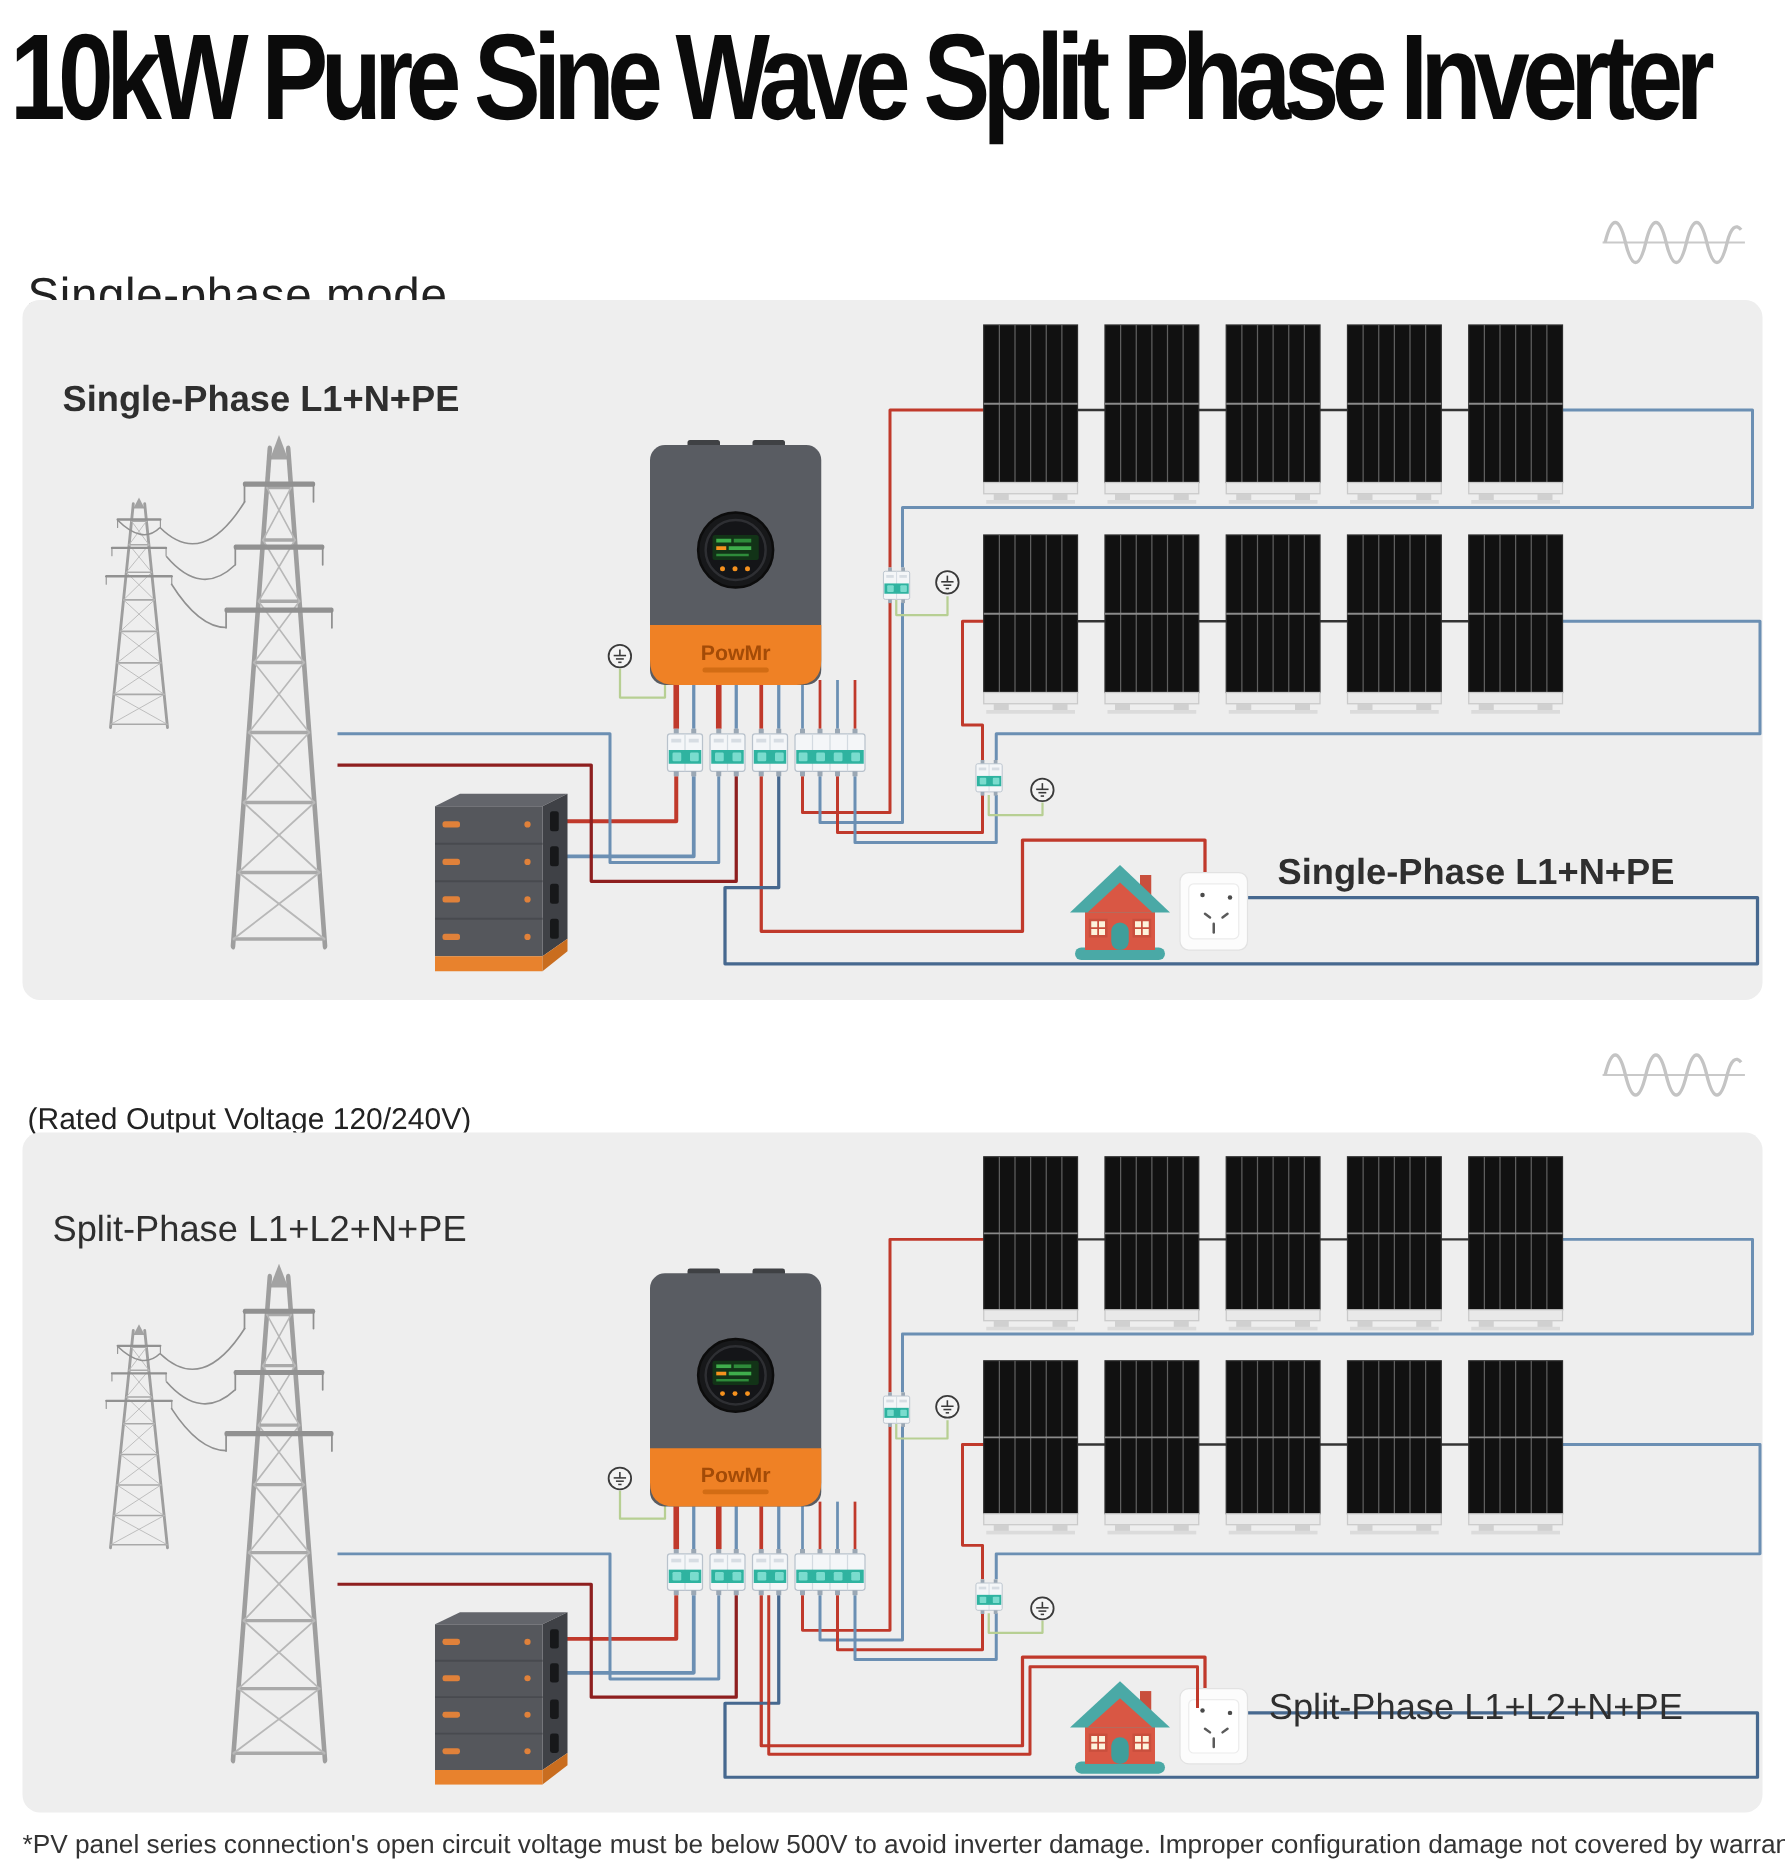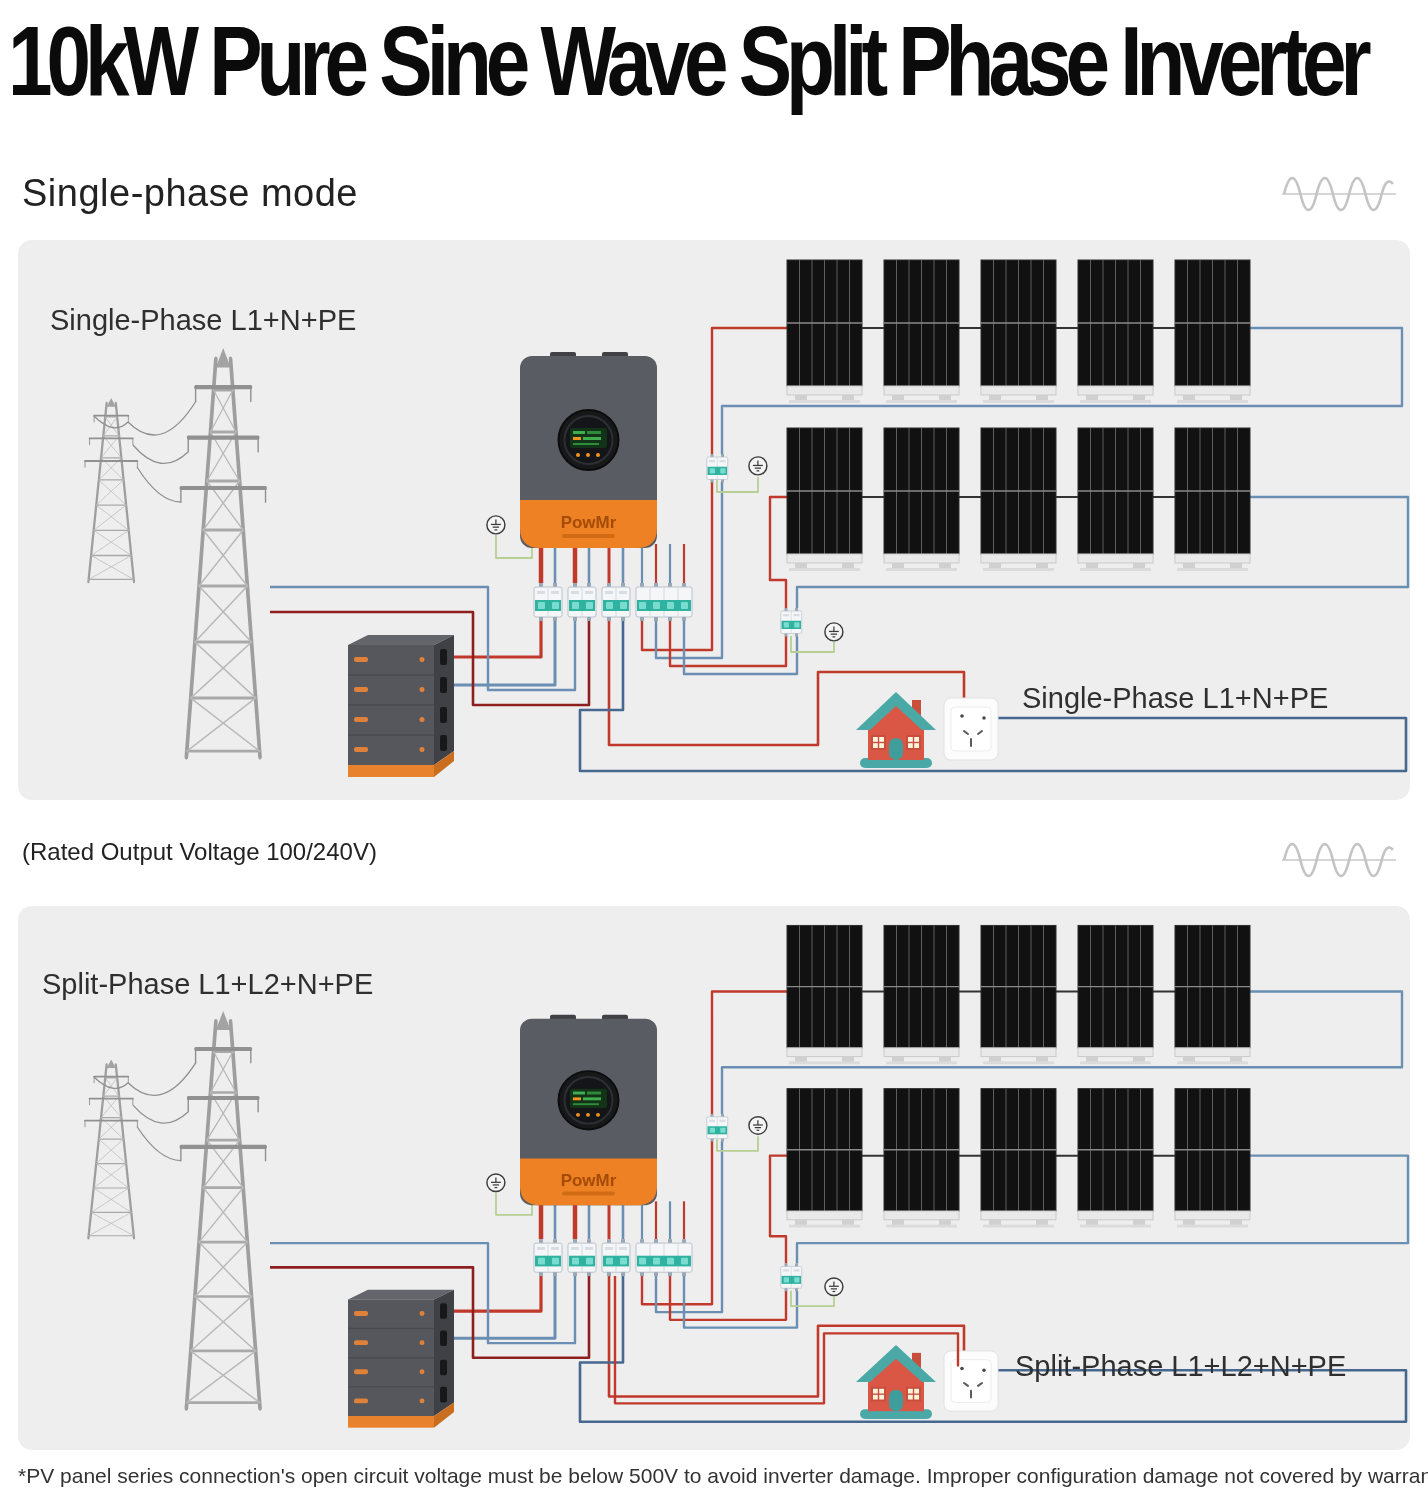--- a/index.html
+++ b/index.html
@@ -2,21 +2,21 @@
 <html><head>
 <meta charset="utf-8">
 <style>
   * { margin:0; padding:0; box-sizing:border-box; }
   html,body { width:1428px; height:1500px; background:#ffffff;
     font-family:"Liberation Sans", sans-serif; overflow:hidden; position:relative; }
   .abs { position:absolute; }
   .title { top:6px; left:8px; width:1412px; font-size:80px; font-weight:bold;
     letter-spacing:-6px; color:#0b0b0b; white-space:nowrap;
     transform:scale(1.0,1.22); transform-origin:top left; }
-  .sec-head { display:flex; align-items:flex-start; gap:20px; left:22px; }
+  .sec-head { display:flex; align-items:flex-start; gap:20px; left:22px;margin-top:44px; }
   .sec-head h2 { font-size:38px; font-weight:400; color:#222; letter-spacing:0.5px; }
   .sec-head .sub { font-size:24px; color:#222; }
   .sine { position:absolute; left:1278px; width:122px; height:52px; }
   .panel { left:18px; width:1392px; background:#eeeeee; border-radius:14px; overflow:hidden; }
   .panel svg.diagram { position:absolute; left:0; top:0; }
   .phase-label { position:absolute; font-size:29px; color:#2f2f2f; white-space:nowrap; }
   .footnote { top:1464px; left:18px; width:1400px; font-size:21px; color:#333;
     white-space:nowrap; letter-spacing:0px; }
   .defs-hidden { position:absolute; width:0; height:0; overflow:hidden; }
 </style>
@@ -296,30 +296,30 @@
 
 <h1 class="abs title">10kW Pure Sine Wave Split Phase Inverter</h1>
 
 <div class="abs sec-head" style="top:172px;">
   <h2>Single-phase mode</h2>
 </div>
 <svg class="sine" style="top:168px;" viewBox="0 0 120 50">
     <use href="#sinewave"></use>
   </svg>
 
-<div class="abs panel" style="top:240px; height:560px;">
+<div class="abs panel" style="top:240px; height:560px;font-weight:bold;">
   <svg class="diagram" width="1392" height="560" viewBox="0 0 1392 560">
     <use href="#diagram"></use>
   </svg>
   <div class="phase-label" style="top:64px; left:32px;">Single-Phase L1+N+PE</div>
   <div class="phase-label" style="top:442px; left:1004px;">Single-Phase L1+N+PE</div>
 </div>
 
 <div class="abs sec-head" style="top:838px;">
-  <span class="sub">(Rated Output Voltage 100/240V)</span>
+  <span class="sub">(Rated Output Voltage 120/240V)</span>
 </div>
 <svg class="sine" style="top:834px;" viewBox="0 0 120 50">
     <use href="#sinewave"></use>
   </svg>
 
 <div class="abs panel" style="top:906px; height:544px;padding-left:12px;">
   <svg class="diagram" width="1392" height="544" viewBox="0 0 1392 560" preserveAspectRatio="none">
     <use href="#diagram"></use>
 
     <polyline points="597,381 597,512 806,512 806,440 940,440 940,474" fill="none" stroke="#c0392b" stroke-width="2.4" stroke-linejoin="round"></polyline>

